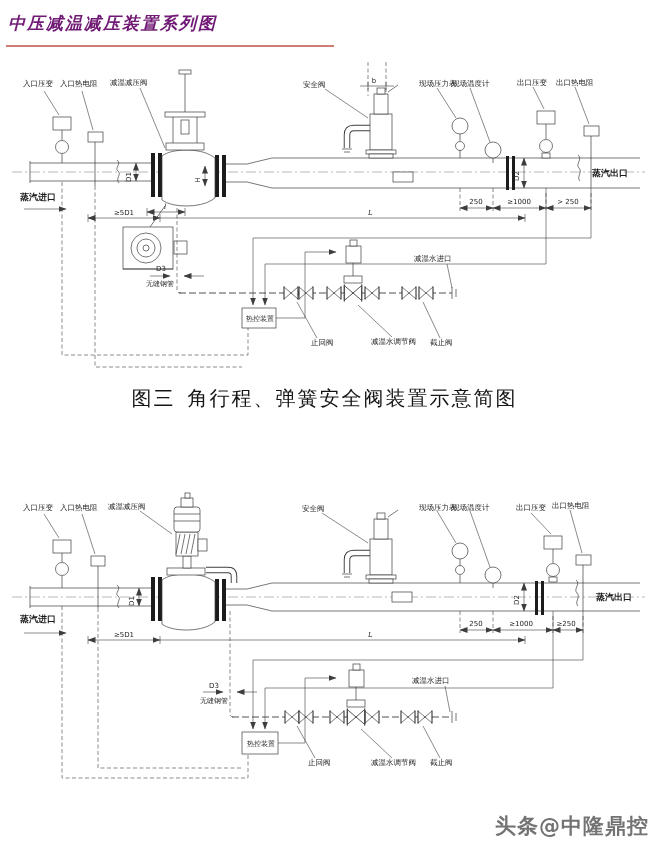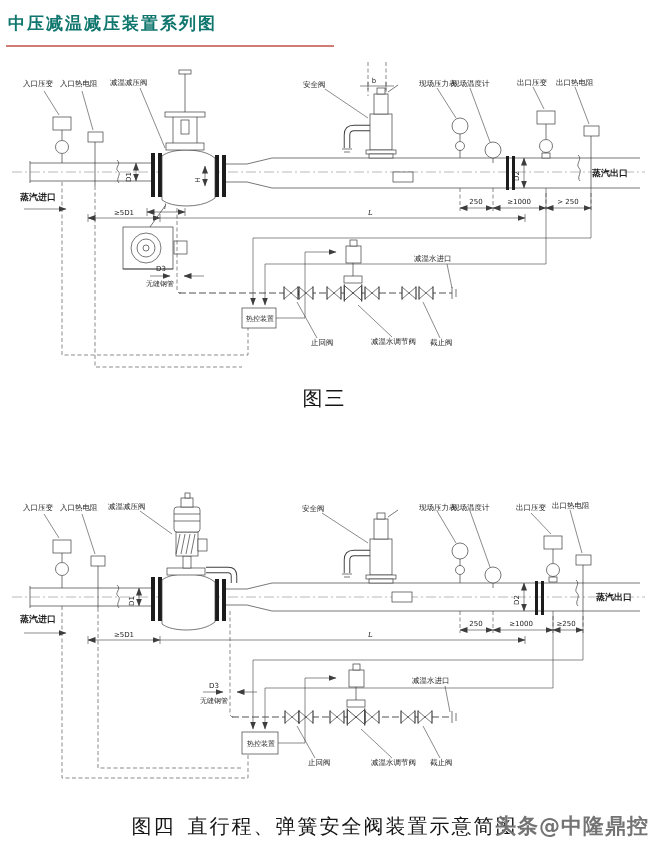--- a/index.html
+++ b/index.html
@@ -1,19 +1,19 @@
 <!DOCTYPE html>
 <html><head>
 <meta charset="utf-8">
 <style>
   html,body{margin:0;padding:0;background:#fff;}
   .page{position:relative;width:649px;height:850px;background:#fff;overflow:hidden;
         font-family:"DejaVu Sans",sans-serif;}
   .title{position:absolute;left:8px;top:12px;font-family:"DejaVu Serif",serif;
-         font-size:17px;font-weight:bold;color:#0f766e;letter-spacing:2px;}
+         font-size:17px;font-weight:bold;color:#701a75;letter-spacing:2px;font-style:italic;}
   .title-rule{position:absolute;left:6px;top:45px;width:328px;height:2px;background:#cf7c74;}
   .figsvg{position:absolute;left:0;width:649px;}
   .caption{position:absolute;left:0;width:649px;display:flex;justify-content:center;gap:12px;
            font-family:"DejaVu Serif",serif;font-size:20px;color:#151515;letter-spacing:2px;}
   .watermark{position:absolute;right:0px;top:812px;font-size:21px;font-weight:bold;
              color:#737373;text-shadow:0 1px 0 #fff;letter-spacing:1px;}
   
   .s{stroke:#3d3d3d;stroke-width:.7;fill:none;}
   .sf{stroke:#3d3d3d;stroke-width:.7;fill:#fff;}
   .blk{fill:#1c1c1c;stroke:none;}
@@ -236,20 +236,21 @@
     <text class="td" x="156" y="271">D3</text>
     <text class="td" x="476" y="204" text-anchor="middle">250</text>
     <text class="td" x="519" y="204" text-anchor="middle">≥1000</text>
     <text class="td" x="568" y="204" text-anchor="middle">&gt; 250</text>
     <text class="td" x="124" y="215" text-anchor="middle">≥5D1</text>
     <text class="ital td" x="368" y="215">L</text>
   </svg>
 
   <div class="caption" style="top:385px">
     <span>图三</span>
+    <span>角行程、弹簧安全阀装置示意简图</span>
   </div>
 
   <svg class="figsvg" style="top:480px" width="649" height="330" viewBox="0 480 649 330">
     <defs>
       <marker id="f4a" viewBox="0 0 8 6" markerWidth="8" markerHeight="6" refX="7.5" refY="3" orient="auto-start-reverse" markerUnits="userSpaceOnUse">
         <path d="M0,0L8,3L0,6Z" fill="#3d3d3d"></path>
       </marker>
       <g id="f4bt">
         <path class="sf" d="M-7,-6 L0,0 L-7,6 Z"></path>
           <path class="sf" d="M7,-6 L0,0 L7,6 Z"></path>
@@ -429,19 +430,15 @@
     <text class="td" transform="rotate(-90 134 601)" x="134" y="601" text-anchor="middle">D1</text>
     <text class="td" transform="rotate(-90 519 600)" x="519" y="600" text-anchor="middle">D2</text>
     <text class="td" x="209" y="688">D3</text>
     <text class="td" x="476" y="626" text-anchor="middle">250</text>
     <text class="td" x="521" y="626" text-anchor="middle">≥1000</text>
     <text class="td" x="566" y="626" text-anchor="middle">≥250</text>
     <text class="td" x="124" y="637" text-anchor="middle">≥5D1</text>
     <text class="ital td" x="368" y="637">L</text>
   </svg>
 
-  <div class="caption" style="top:813px">
-    <span>图四</span>
-    <span>直行程、弹簧安全阀装置示意简图</span>
-  </div>
 
   <div class="watermark">头条@中隆鼎控</div>
 </div>
 
 </body></html>

